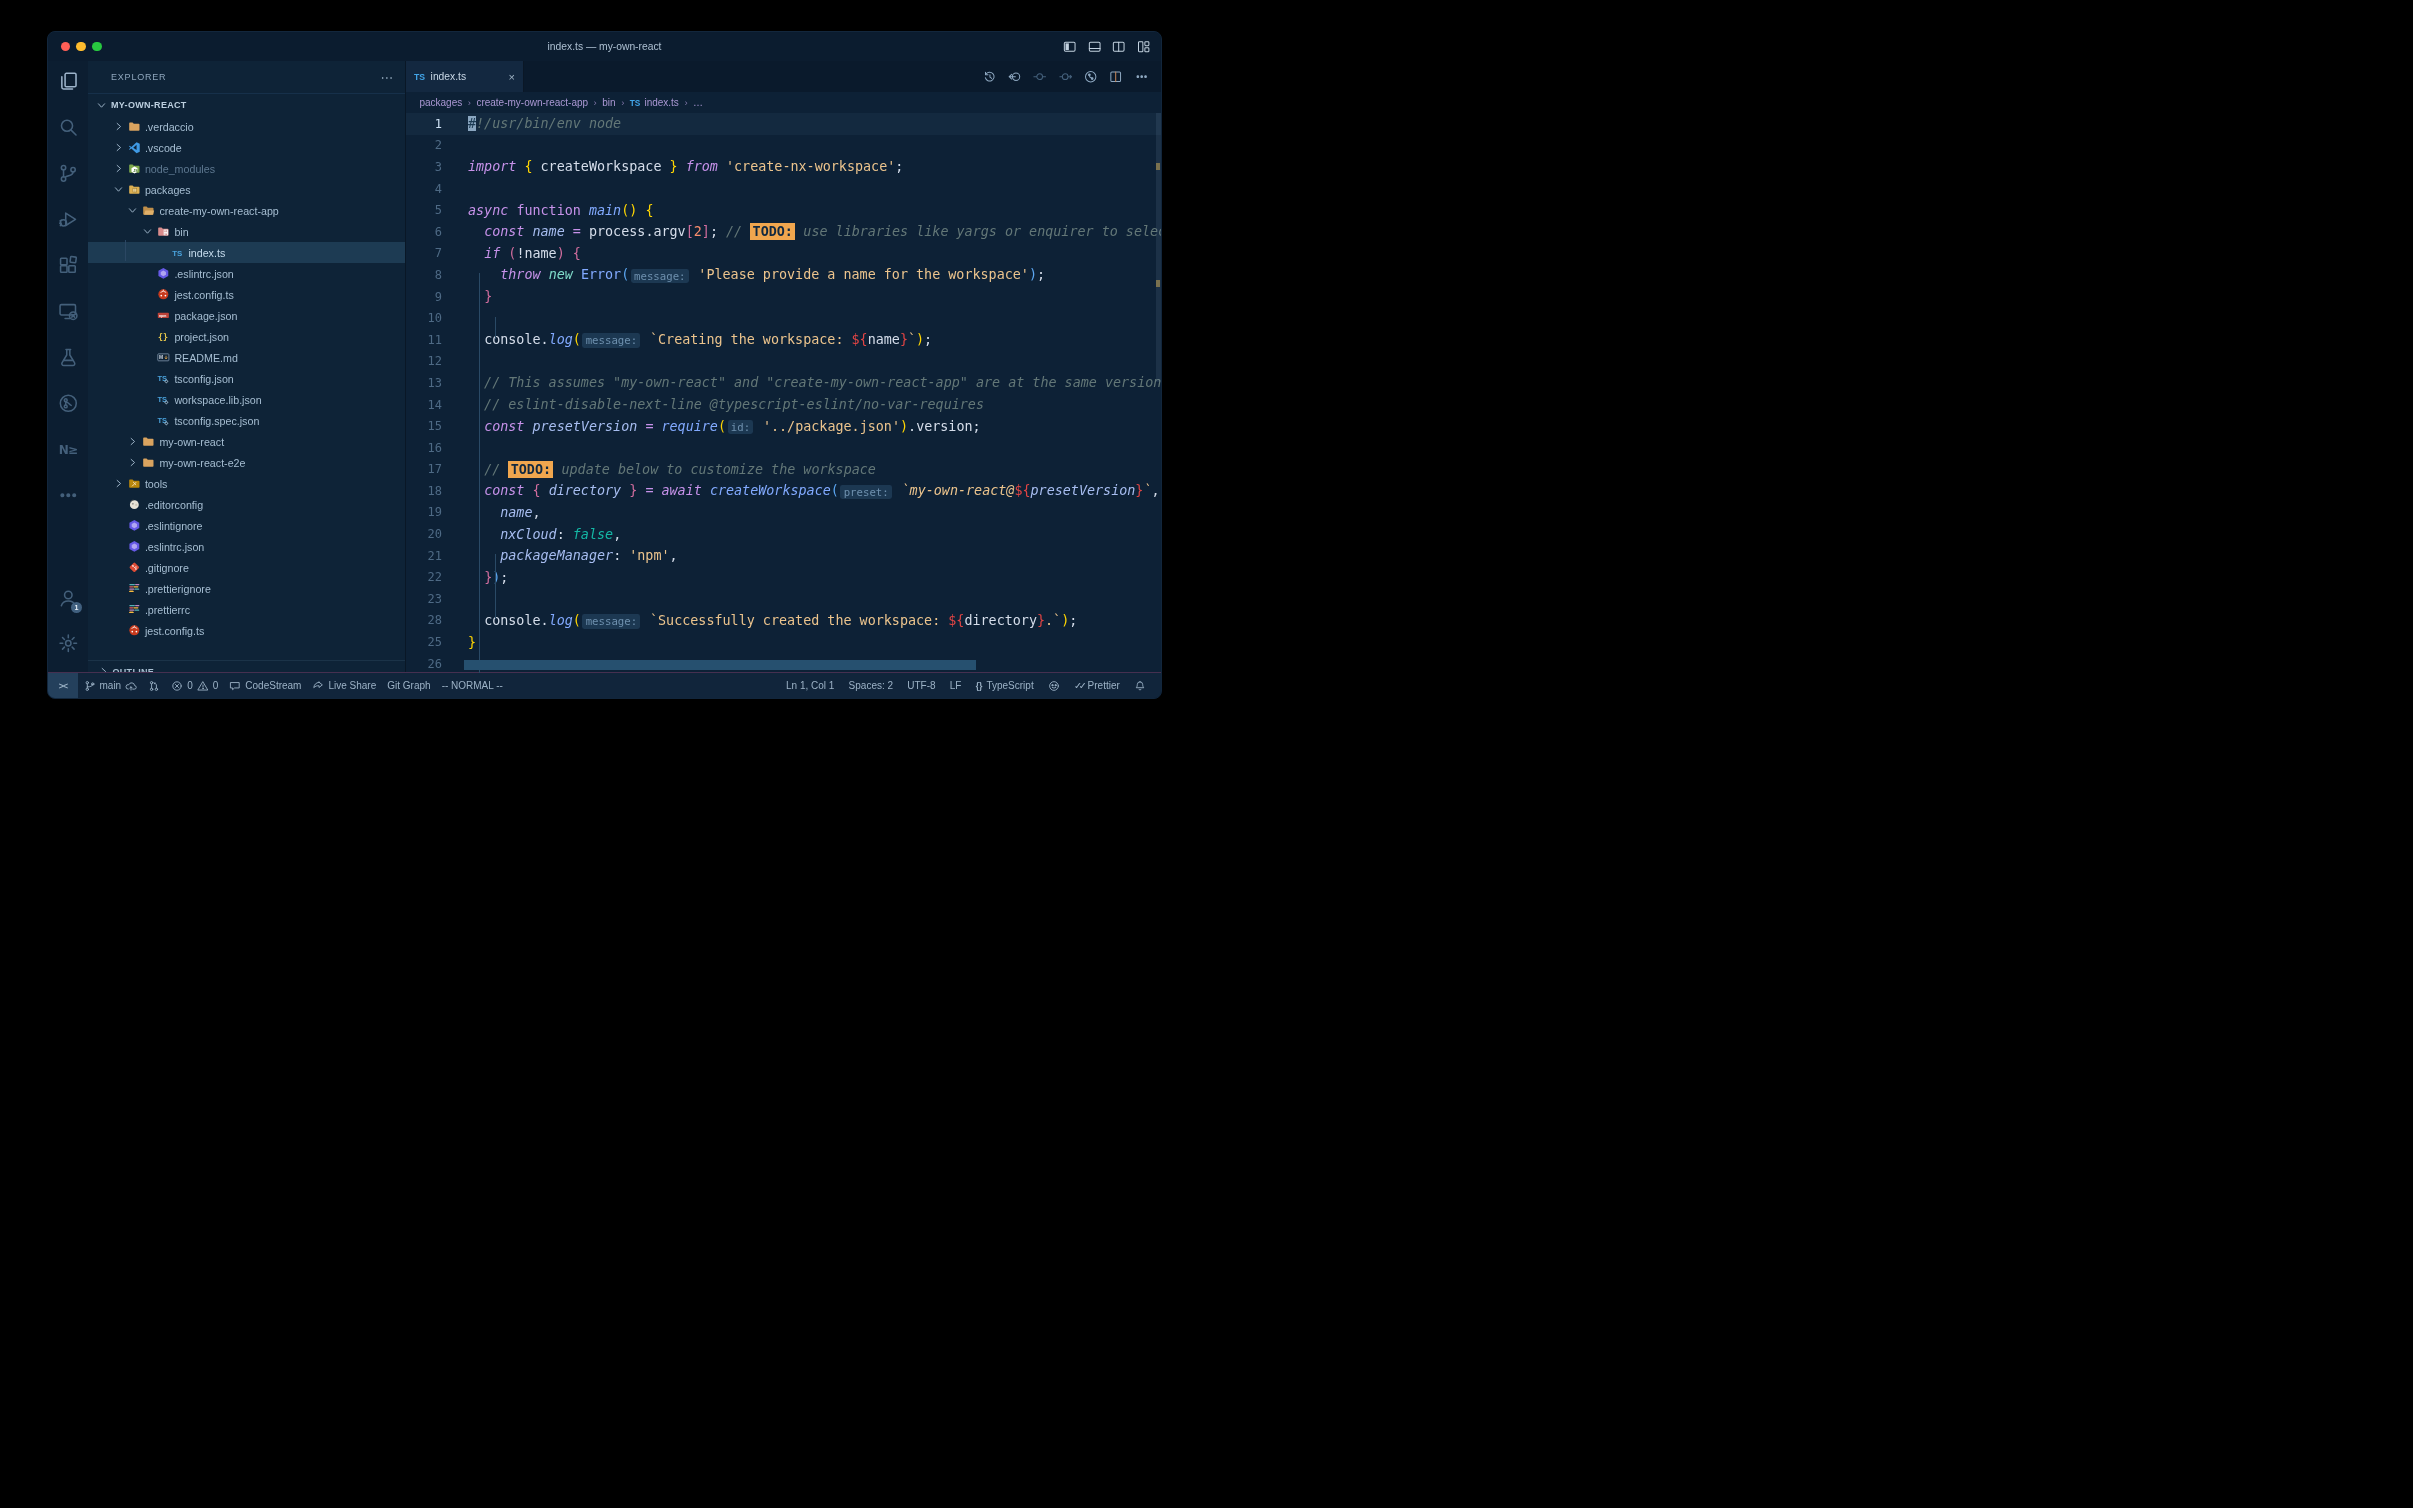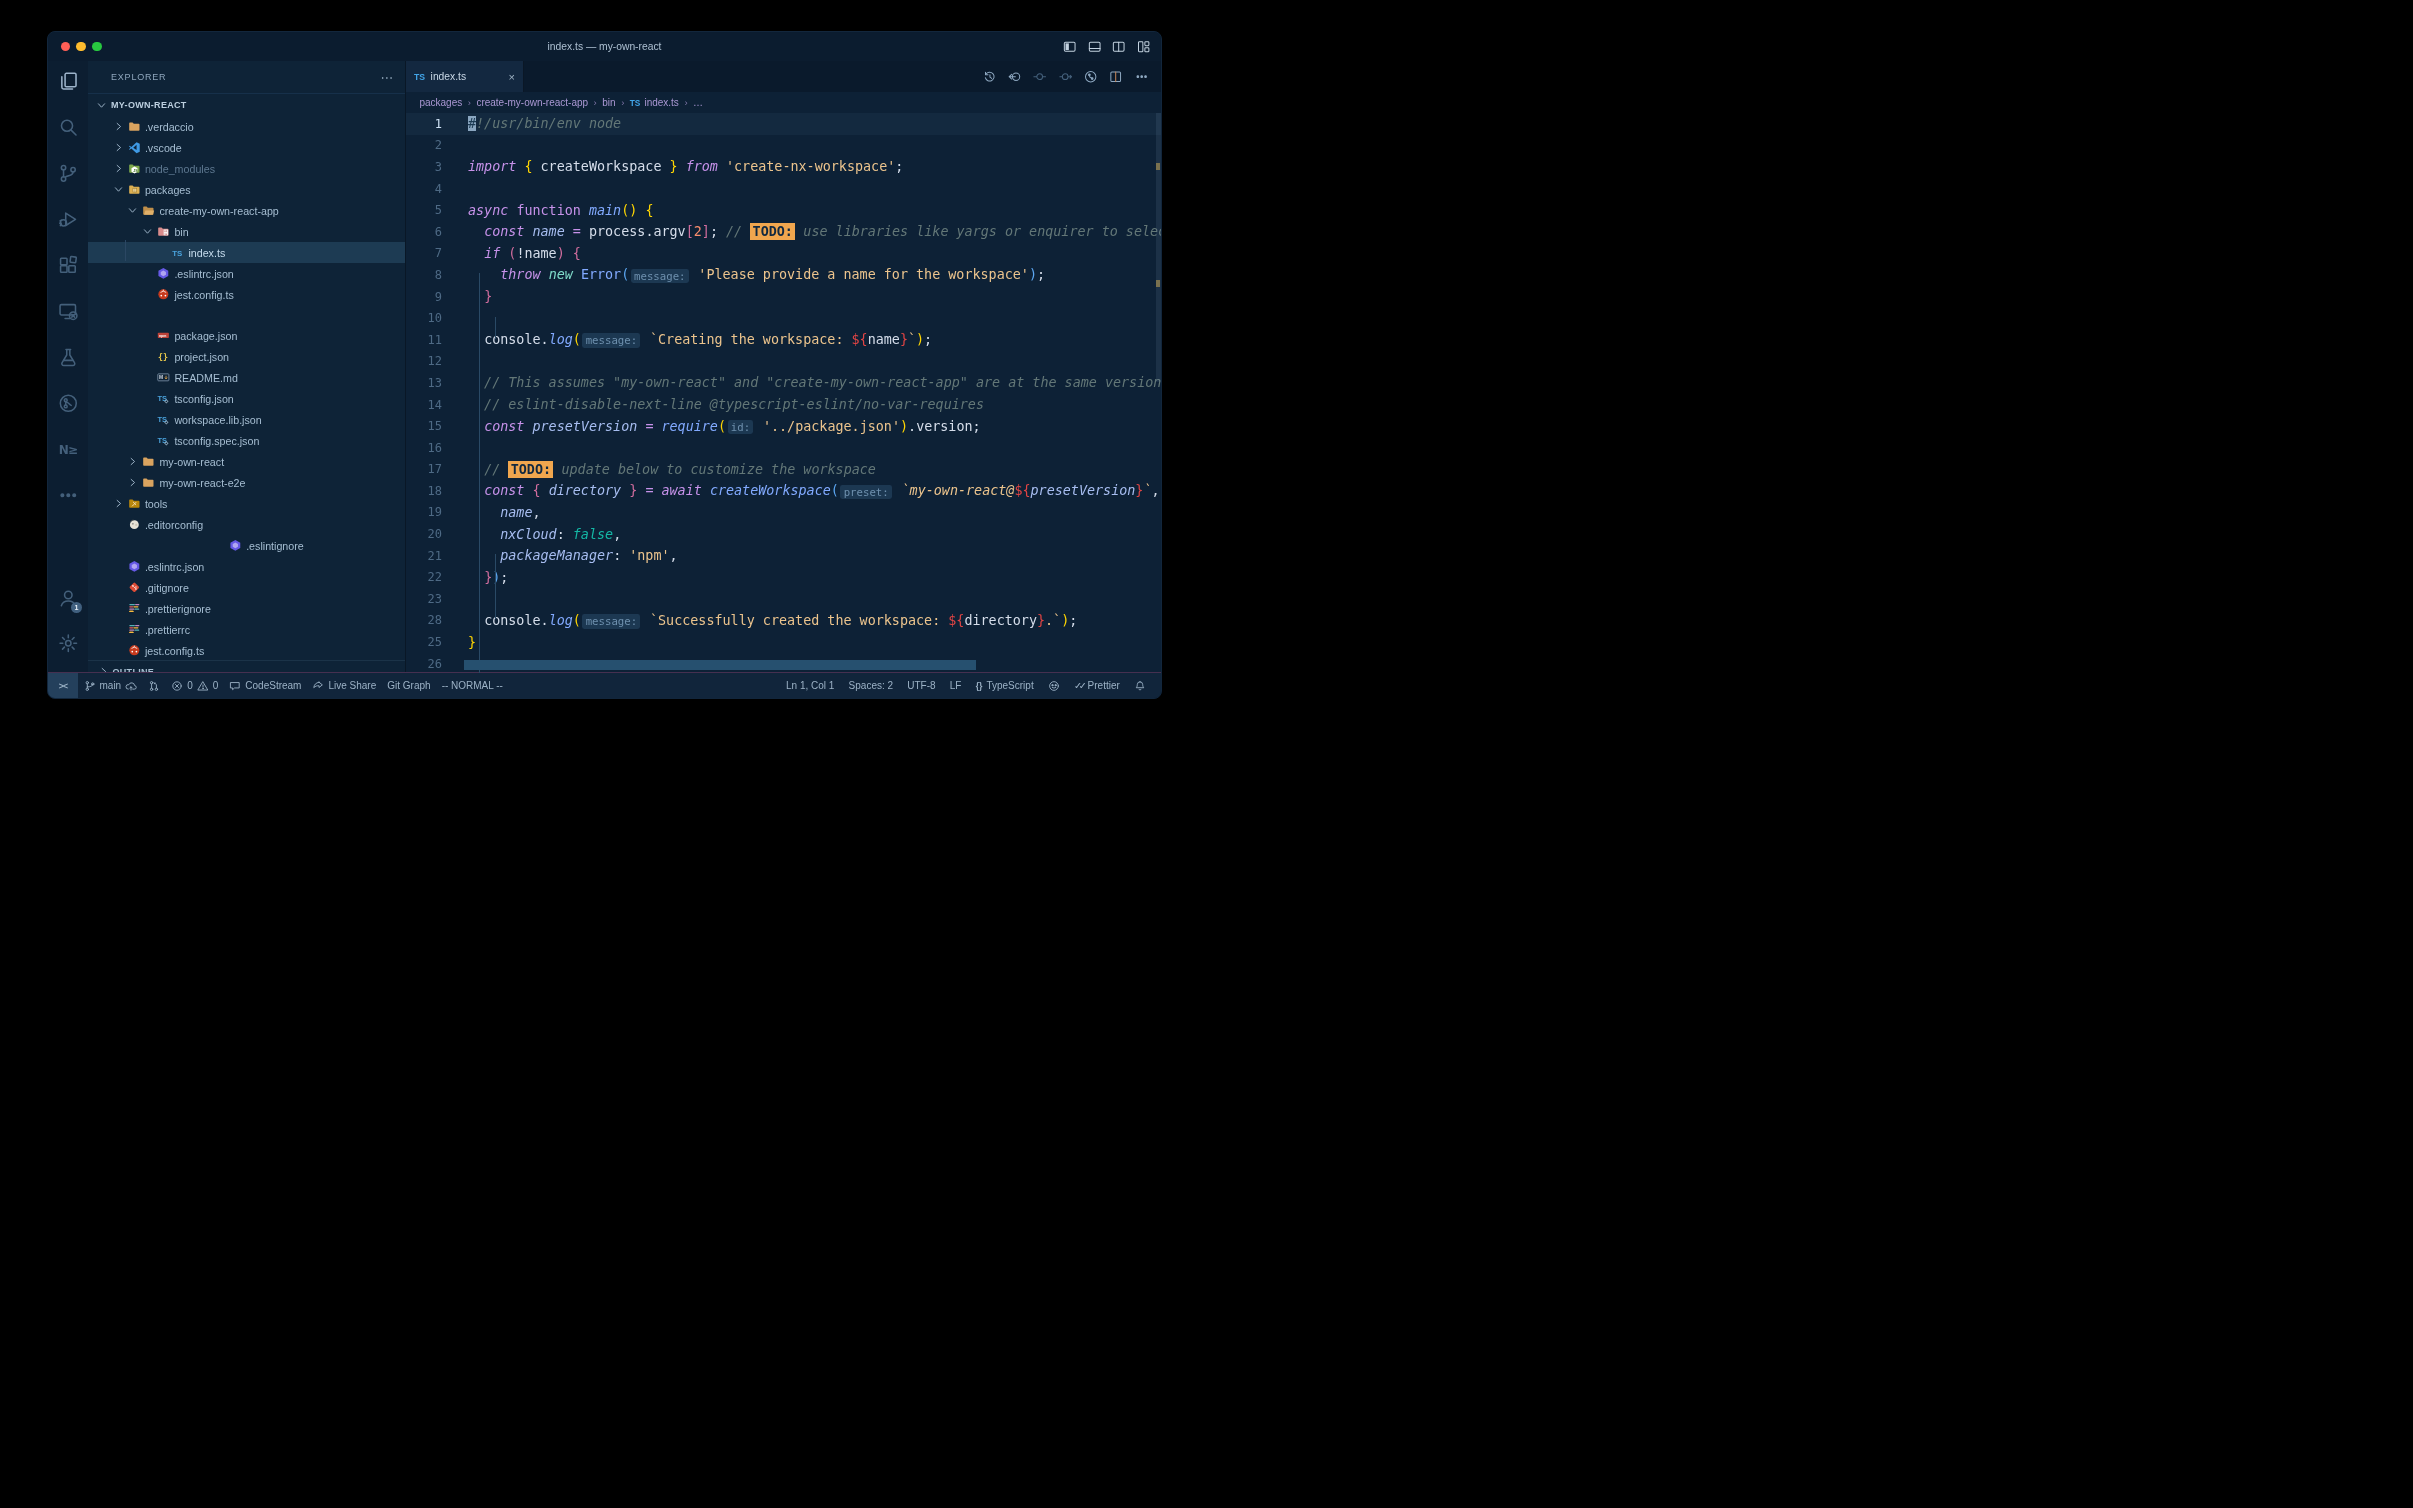--- a/index.html
+++ b/index.html
@@ -347,21 +347,21 @@
             <svg viewBox="0 0 16 16">
               <circle cx="8" cy="8" r="6.3" fill="#c73a1d"></circle>
               <circle cx="5.4" cy="9.6" r="1.1" fill="#fff"></circle>
               <circle cx="10.6" cy="9.6" r="1.1" fill="#fff"></circle>
               <path d="M4.4 5.6q3.6-3.2 7.2 0" stroke="#fff" fill="none" stroke-width="1"></path>
               <circle cx="8" cy="3" r="1" fill="#f5c0b0"></circle>
             </svg>
           </span>
           <span>jest.config.ts</span>
         </div>
-        <div class="trow" style="padding-left: 54px; margin-top: 20px;">
+        <div class="trow" style="padding-left: 54px;">
           <span class="chev"></span>
           <span class="ticon">
             <svg viewBox="0 0 16 16" style="font-size:13.5px">
               <rect x="1" y="4.6" width="14" height="6.8" rx="1" fill="#bb4238"></rect>
               <text x="2.5" y="9.9" font-size="4.4" fill="#fff" font-family="Liberation Sans,sans-serif" font-weight="bold">npm</text>
             </svg>
           </span>
           <span>package.json</span>
         </div>
         <div class="trow" style="padding-left: 54px;">
@@ -468,21 +468,21 @@
           <span class="ticon">
             <svg viewBox="0 0 16 16">
               <circle cx="8" cy="8.4" r="5.6" fill="#e7e2d6"></circle>
               <path d="M3.2 5.2q1-2.8 3.8-2.6" stroke="#555" fill="none" stroke-width="1"></path>
               <circle cx="6.2" cy="7.4" r="0.9" fill="#444"></circle>
               <circle cx="10.4" cy="8.8" r="1.4" fill="#cfc8b8"></circle>
             </svg>
           </span>
           <span>.editorconfig</span>
         </div>
-        <div class="trow" style="padding-left: 24.5px; justify-content: center;">
+        <div class="trow" style="padding-left: 24.5px;">
           <span class="chev"></span>
           <span class="ticon">
             <svg viewBox="0 0 16 16">
               <path d="M8 1.2 14.2 4.7v6.6L8 14.8 1.8 11.3V4.7Z" fill="#6659e6"></path>
               <path d="M8 4.4 11.3 6.3v3.4L8 11.6 4.7 9.7V6.3Z" fill="#b0a6f2"></path>
             </svg>
           </span>
           <span>.eslintignore</span>
         </div>
         <div class="trow" style="padding-left: 24.5px;">

